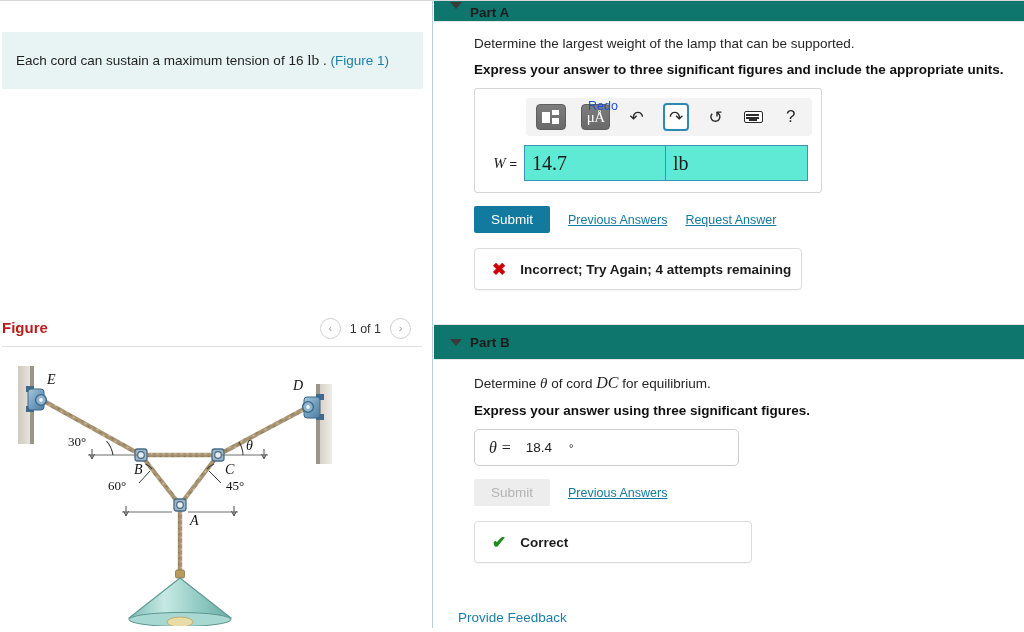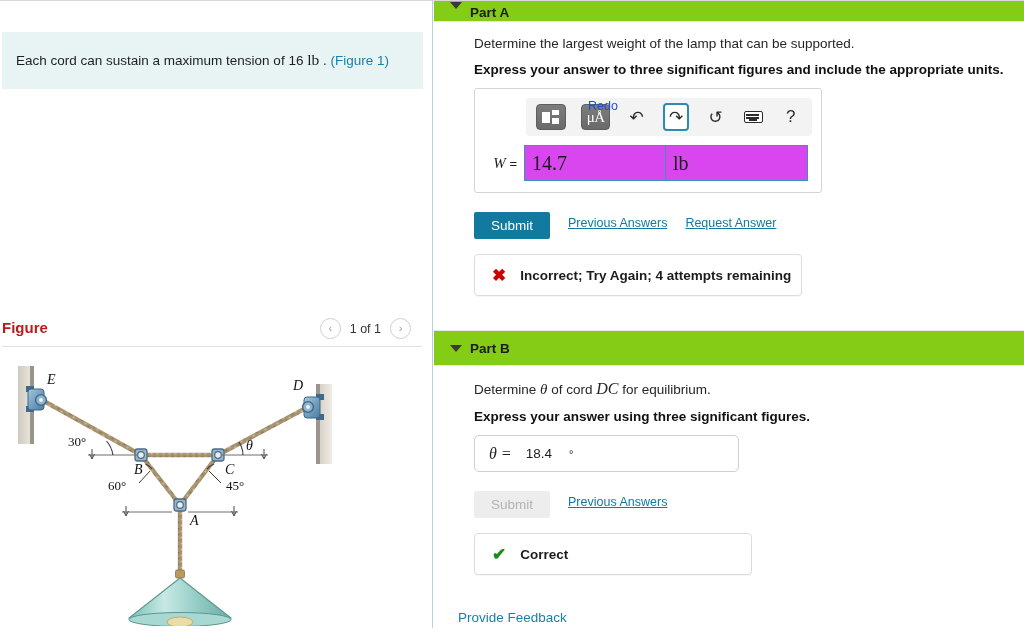--- a/index.html
+++ b/index.html
@@ -69,21 +69,21 @@
   }
 
   
   .right-pane {
     position: absolute; left: 434px; top: 1px;
     width: 590px; height: 631px;
     background: #fff; overflow: hidden;
   }
   .part-header {
     position: relative;
-    background: #84cc16;
+    background: #0f766e;
     border-top: 1px solid #e6e6e6;
     border-bottom: 1px solid #e6e6e6;
     height: 36px;
     display: flex; align-items: center;
     padding-left: 36px;
     font-size: 13.5px; font-weight: bold; color: #1c1c1c;
   }
   .part-header.clipped { height: 21px; border-top: none; align-items: flex-end; padding-bottom: 1px; }
   .caret {
     position: absolute; left: 16px;
@@ -153,34 +153,34 @@
     width: 8px; height: 2px; background: #2b2b2b;
   }
   .answer-row { display: flex; align-items: stretch; }
   .ans-label {
     width: 40px; display: flex; align-items: center; justify-content: flex-end;
     padding-right: 7px; font-size: 13px; color: #1c1c1c;
   }
   .ans-input {
     width: 142px; height: 36px;
     border: 1px solid #3b93b5;
-    background: #d946ef;
+    background: #5eead4;
     font-family: "Liberation Serif", serif;
     font-size: 20px; color: #1a1a1a;
     padding: 0 7px; outline: none;
   }
   .ans-units { width: 143px; margin-left: -1px; }
 
   .btn-row { margin-top: 13px; display: flex; align-items: center; gap: 18px; }
   .submit-btn {
     background: #127a9e; color: #fff;
     border: none; border-radius: 2px;
     height: 27px; padding: 0 17px;
     font-family: "Liberation Sans", sans-serif;
-    font-size: 13.5px; cursor: pointer; margin-top: 6px;
+    font-size: 13.5px; cursor: pointer;
   }
   .submit-btn.disabled { background: #ededed; color: #b4b4b4; cursor: default; }
   .link {
     color: #127a9e; font-size: 12.5px; font-weight: normal;
     text-decoration: underline; cursor: pointer;
   }
   .feedback-box {
     margin-top: 15px; width: 328px;
     border: 1px solid #dcdcdc; border-radius: 4px;
     background: #fff;

